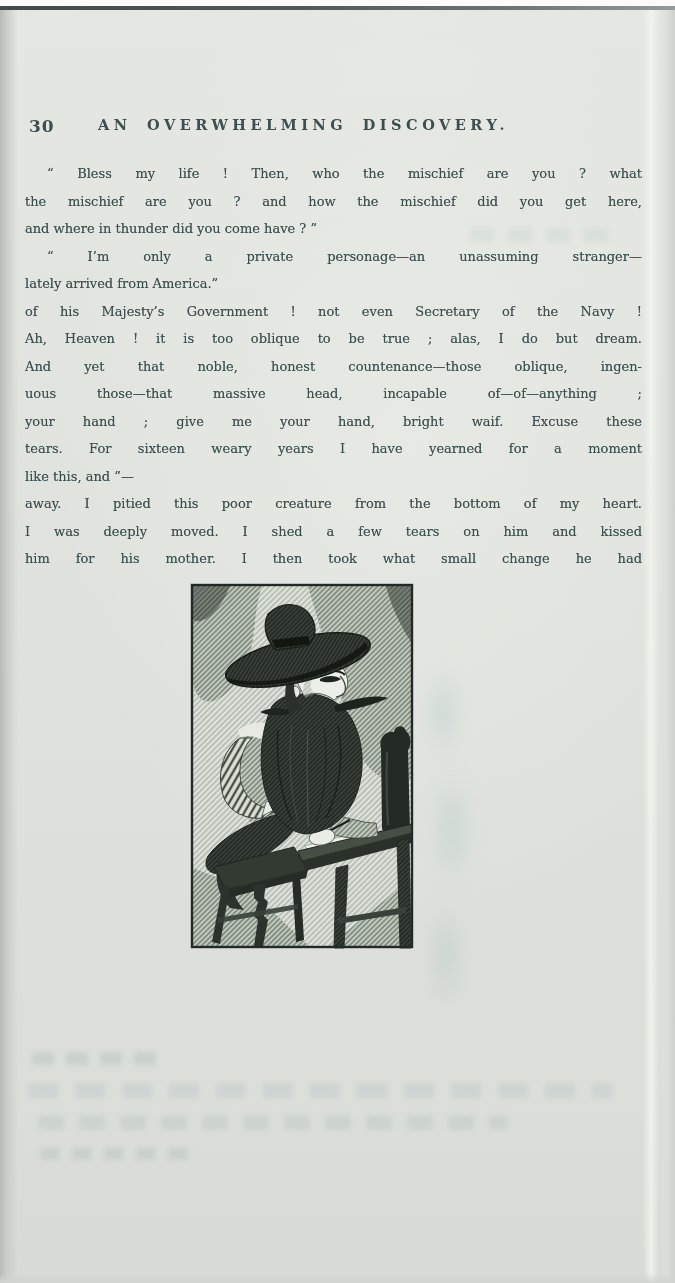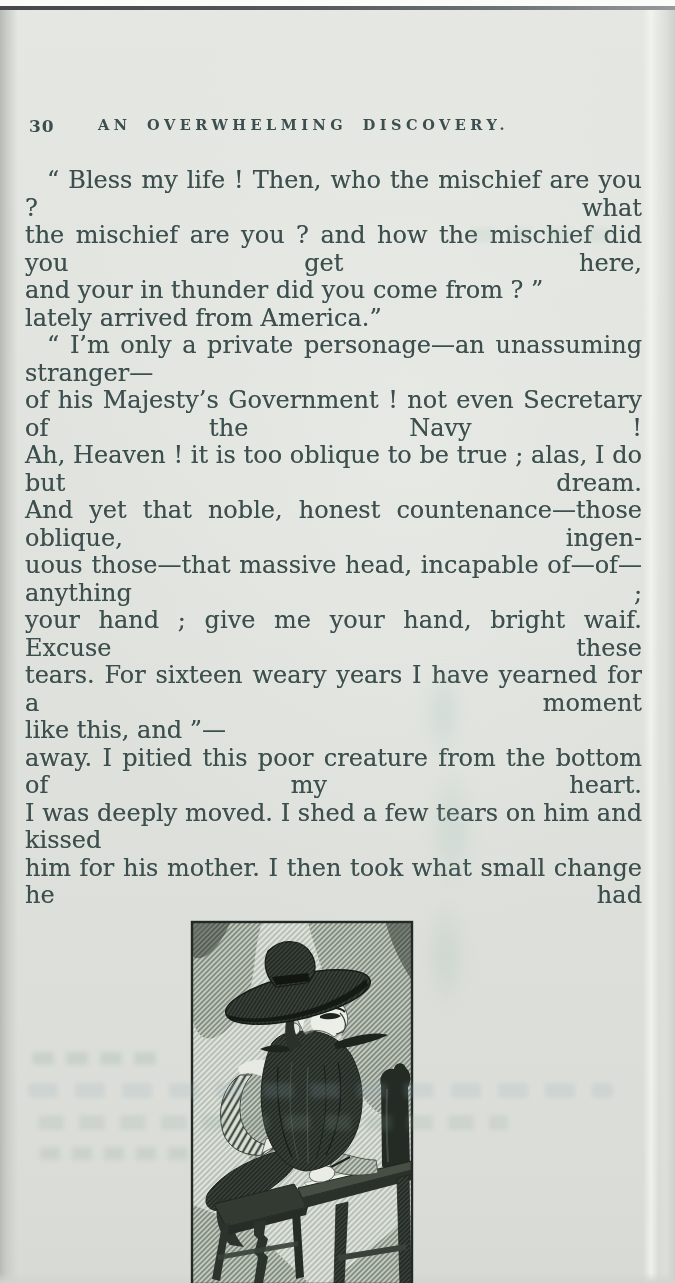--- a/index.html
+++ b/index.html
@@ -17,26 +17,26 @@
   .edge-left{position:absolute;top:10px;left:0;bottom:0;width:18px;
     background:linear-gradient(90deg,#b7bbb6 0%,#c9ccc7 35%,rgba(222,225,219,0) 100%);}
   .edge-right{position:absolute;top:10px;right:0;bottom:0;width:16px;
     background:linear-gradient(270deg,#ced1cb 0%,#dde0da 55%,rgba(222,225,219,0) 100%);}
   .fold-highlight{position:absolute;top:10px;right:16px;bottom:0;width:16px;
     background:linear-gradient(270deg,rgba(244,246,240,0) 0%,rgba(244,246,240,.8) 50%,rgba(244,246,240,0) 100%);}
   .edge-bottom{position:absolute;left:0;right:0;bottom:0;height:10px;
     background:linear-gradient(0deg,#d2d5cf,rgba(210,213,207,0));}
 
   .content{position:absolute;left:25px;top:116px;width:617px;}
-  .page-header{position:relative;height:22px;margin-bottom:29px;}
+  .page-header{position:relative;height:22px;margin-bottom:22px;}
   .page-number{position:absolute;left:4px;top:0;font-weight:bold;font-size:17px;letter-spacing:1px;}
   .running-head{display:block;text-align:center;transform:translateX(-30px);
     font-weight:bold;font-size:14.5px;letter-spacing:4.5px;word-spacing:6px;white-space:nowrap;}
 
-  .bodytext{font-size:24px;line-height:27.5px;
+  .bodytext{font-size:13px;line-height:27.5px;
     text-shadow:0 0 .6px rgba(60,79,78,.55);}
   .para{margin:0;}
   .line{width:100%;}
   .jl{text-align:justify;text-align-last:justify;}
   .last{text-align:left;}
   .ind{text-indent:22px;}
 
   .figure-wrap{margin:7px 0 0 163px;width:228px;height:373px;position:relative;}
   .figure-wrap svg{display:block;}
 
@@ -74,25 +74,25 @@
 
     <div class="page-header">
       <span class="page-number">30</span>
       <span class="running-head">AN OVERWHELMING DISCOVERY.</span>
     </div>
 
     <div class="bodytext">
       <div class="para">
         <div class="line jl ind">“ Bless my life !  Then, who the mischief are you ?  what</div>
         <div class="line jl">the mischief are you ?  and how the mischief did you get here,</div>
-        <div class="line last">and your in thunder did you come from ? ”</div>
-      </div>
-      <div class="para">
+        <div class="line last">and where in thunder did you come have ? ”</div>
+      </div>
+      <div class="para">
+        <div class="line jl ind">“ I’m only a private personage—an unassuming stranger—</div>
         <div class="line last">lately arrived from America.”</div>
-        <div class="line jl ind">“ I’m only a private personage—an unassuming stranger—</div>
       </div>
       <div class="para">
         <div class="line jl">of his Majesty’s Government ! not even Secretary of the Navy !</div>
         <div class="line jl">Ah, Heaven ! it is too oblique to be true ; alas, I do but dream.</div>
         <div class="line jl">And yet that noble, honest countenance—those oblique, ingen-</div>
         <div class="line jl">uous those—that massive head, incapable of—of—anything ;</div>
         <div class="line jl">your hand ;  give me your hand, bright waif.  Excuse these</div>
         <div class="line jl">tears.  For sixteen weary years I have yearned for a moment</div>
         <div class="line last">like this, and ”—</div>
       </div>

